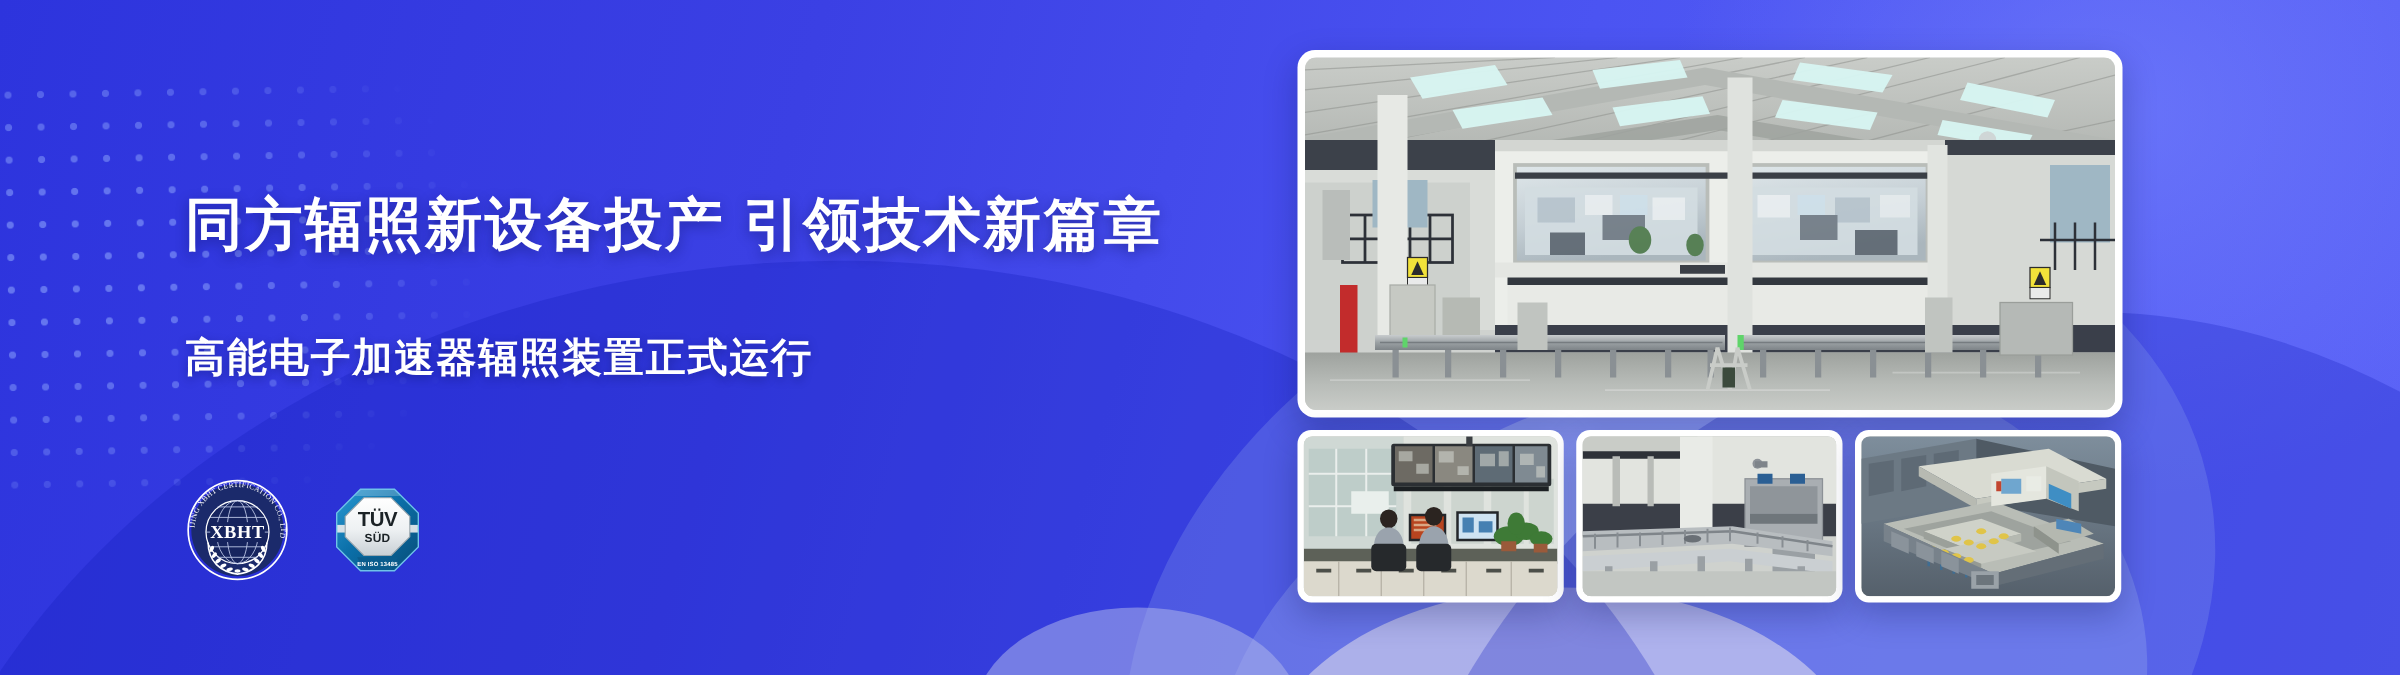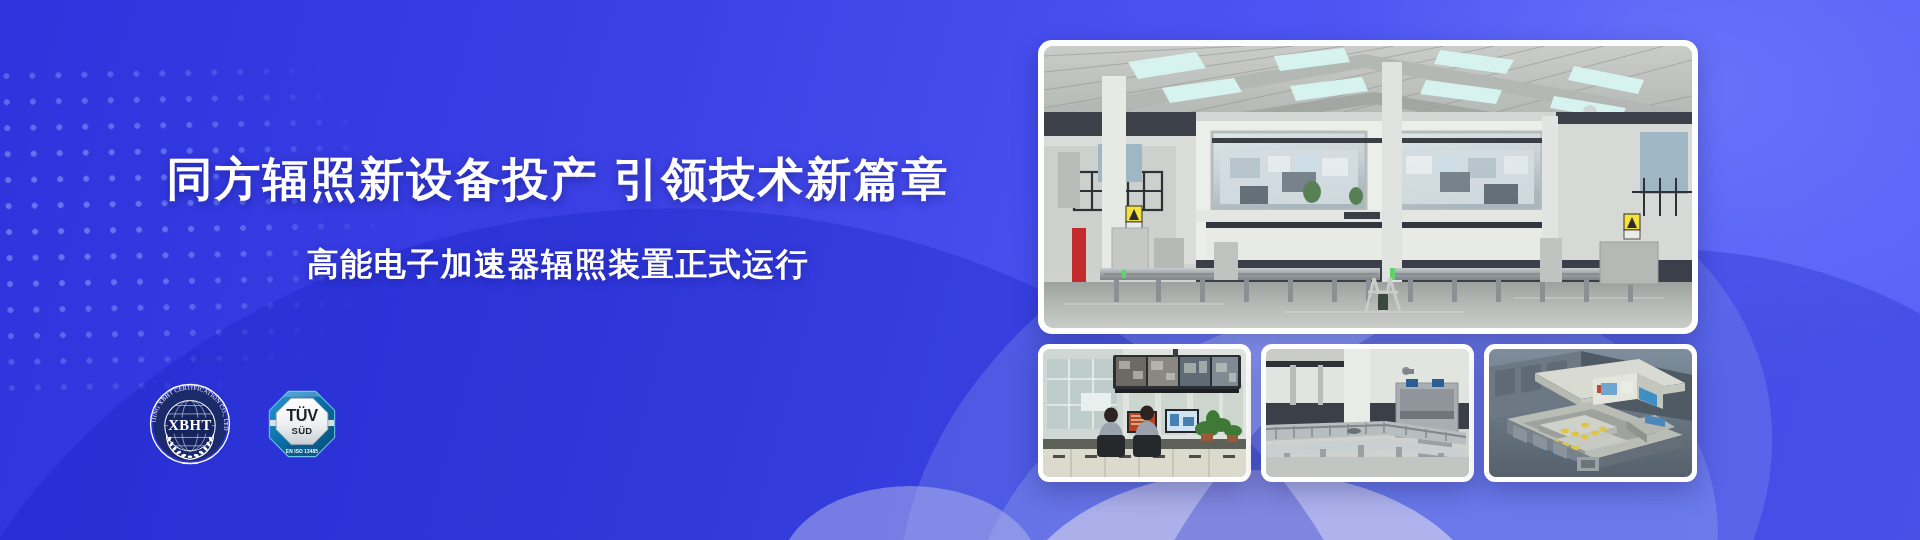--- a/index.html
+++ b/index.html
@@ -8,21 +8,20 @@
   body {
     font-family:"Liberation Sans","DejaVu Sans",sans-serif;
     background:#3d3fe0;
   }
 
   .banner {
     position:relative;
     width:1920px; height:540px;
     overflow:hidden;
     background:linear-gradient(105deg,#2d34dd 0%,#3b40e4 32%,#4b54f2 62%,#5b63f7 100%);
-    text-align:center;
   }
 
   
   .bg-layer { position:absolute; pointer-events:none; }
 
   .dot-pattern {
     left:-30px; top:60px;
     width:430px; height:330px;
     background-image:radial-gradient(circle, rgba(150,175,255,0.55) 2.6px, rgba(150,175,255,0) 3.2px);
     background-size:26px 26px;
@@ -90,21 +89,21 @@
   .headline {
     font-size:46px;
     font-weight:bold;
     color:#ffffff;
     letter-spacing:2px;
     line-height:1.2;
     text-shadow:0 3px 10px rgba(10,15,90,0.45);
     white-space:nowrap;
   }
   .subhead {
-    margin-top:38px;
+    margin-top:60px;
     font-size:32px;
     font-weight:bold;
     color:#ffffff;
     letter-spacing:1.5px;
     line-height:1.2;
     text-shadow:0 2px 8px rgba(10,15,90,0.40);
     white-space:nowrap;
   }
 
   

